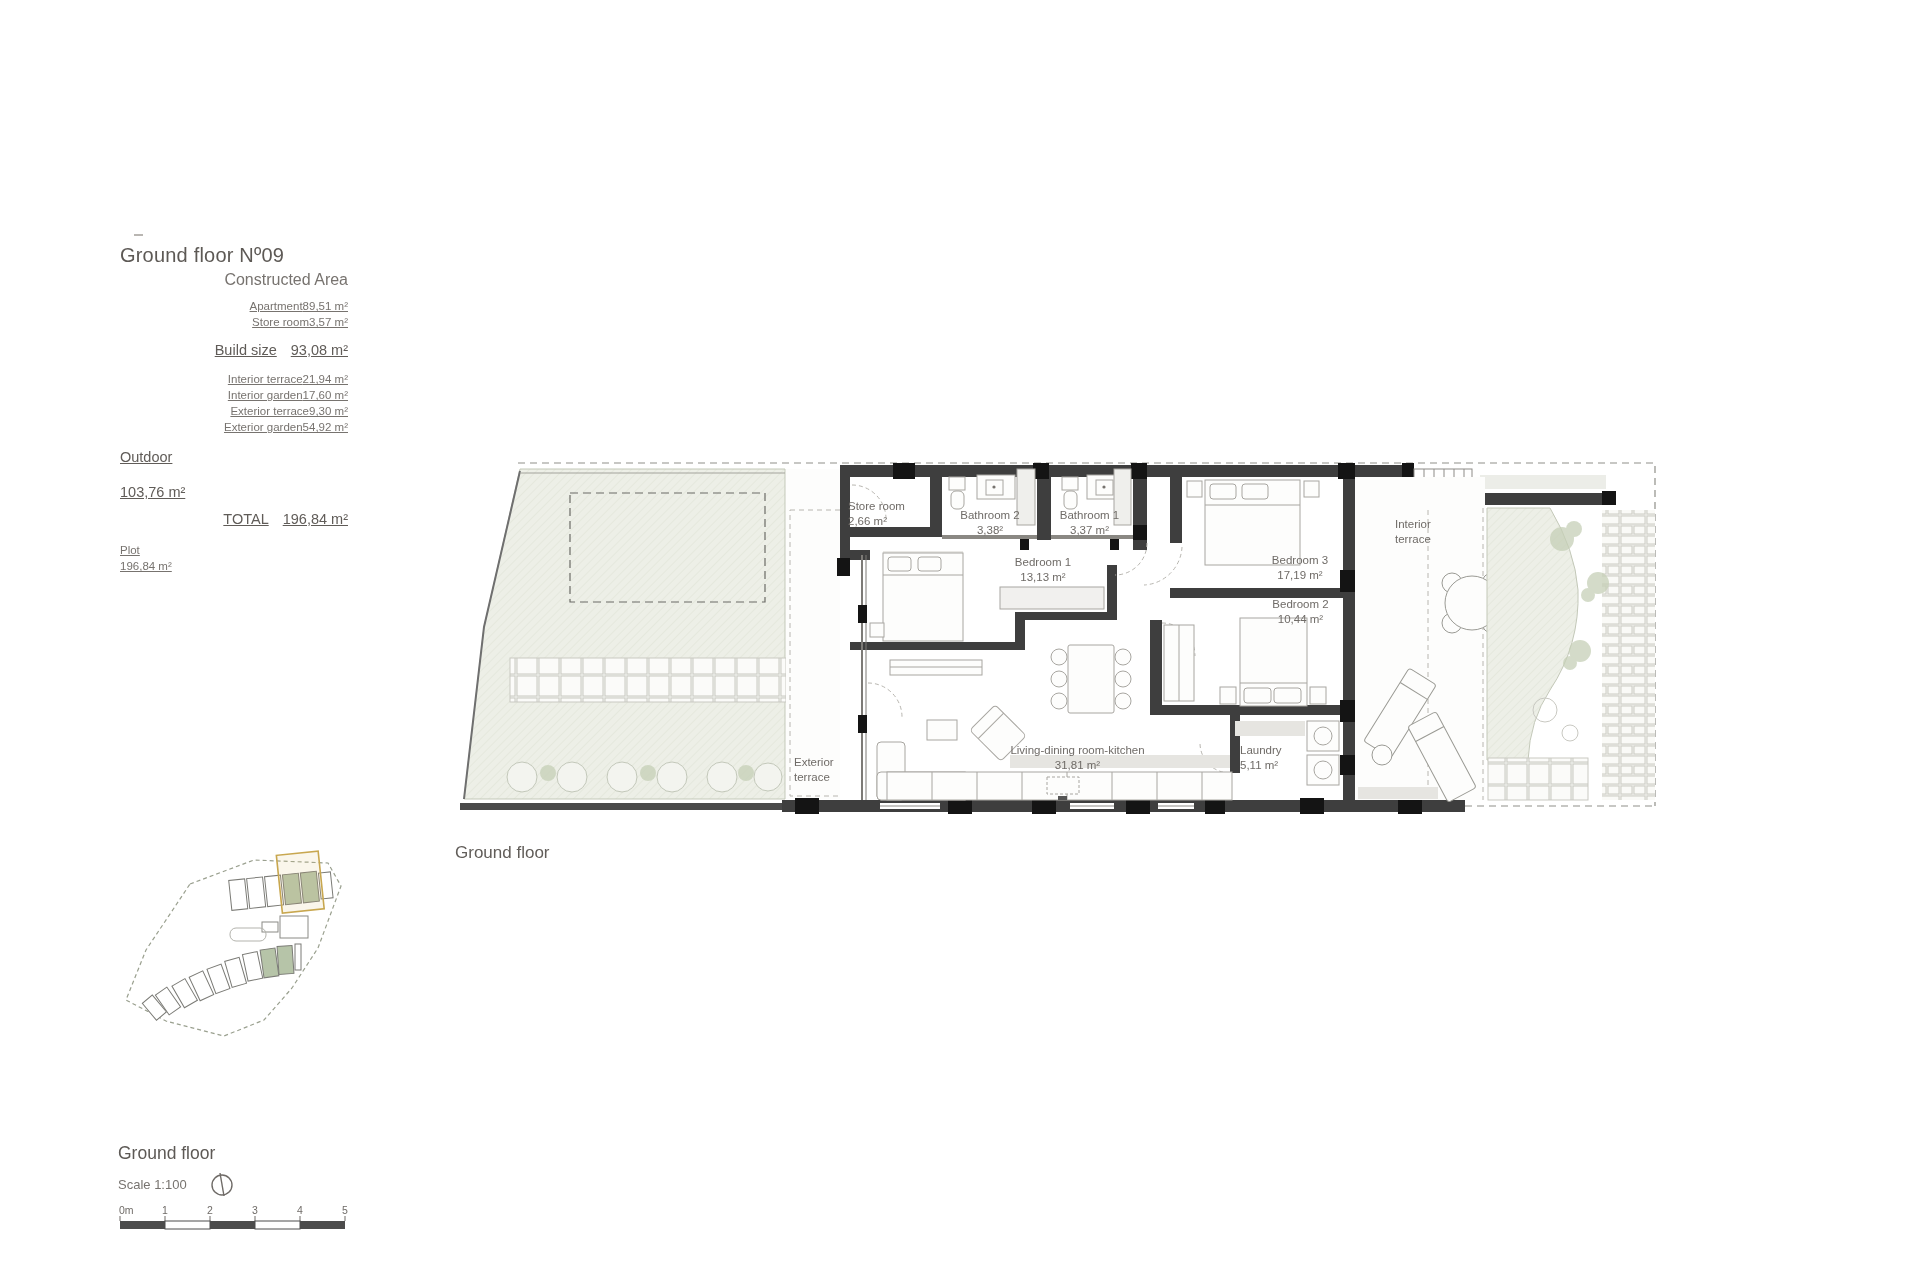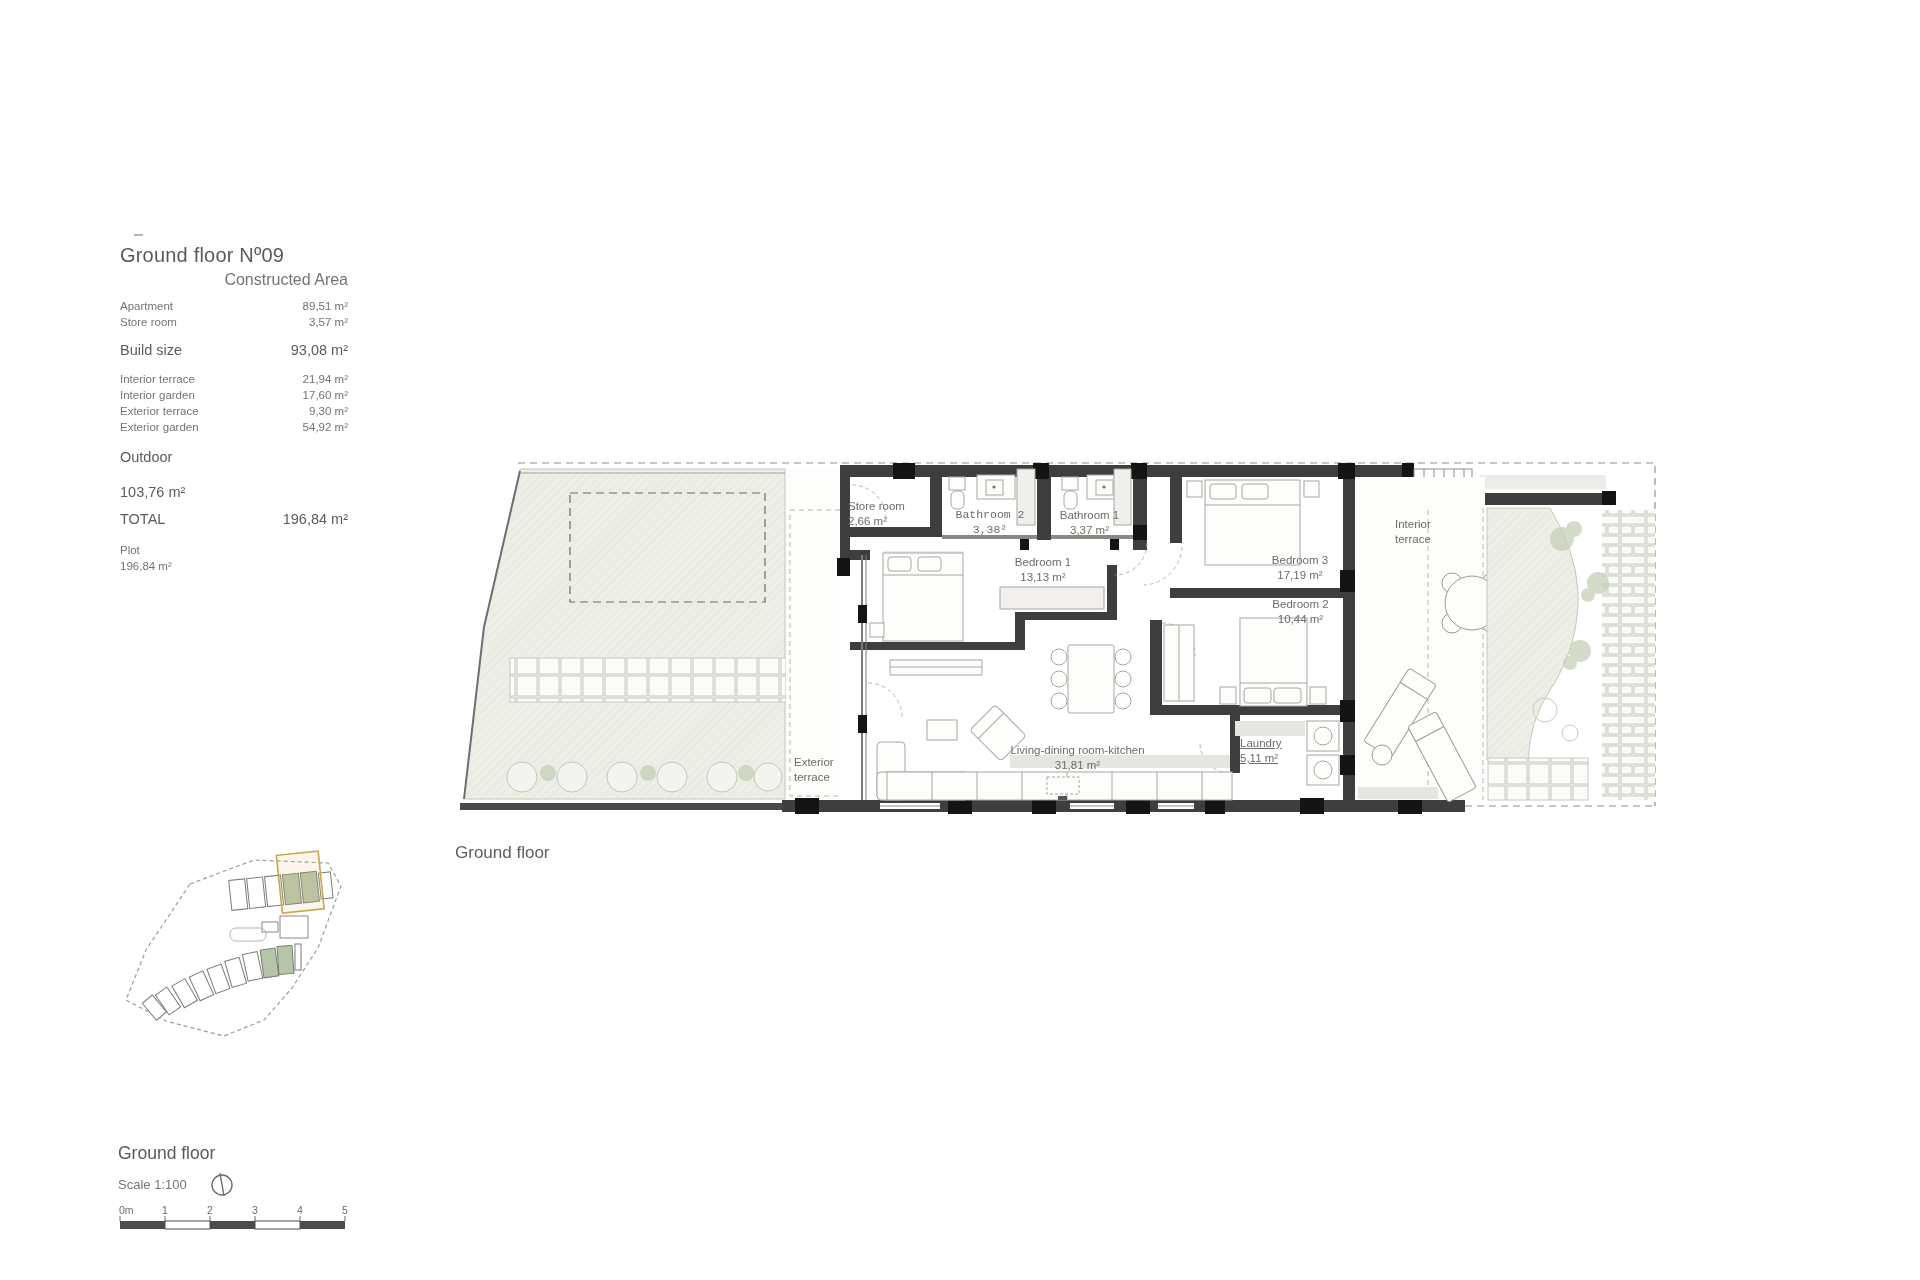--- a/index.html
+++ b/index.html
@@ -5,21 +5,21 @@
   html,body{margin:0;padding:0;background:#ffffff;}
   body{width:1920px;height:1280px;position:relative;overflow:hidden;
        font-family:"Liberation Sans",sans-serif;color:#6f6b67;}
   .abs{position:absolute;}
 
   
   .info-panel{left:120px;top:234px;width:228px;}
   .ip-tick{width:9px;height:2px;background:#b9b6b2;margin-left:14px;margin-bottom:8px;}
   .ip-title{font-size:20px;color:#5d5955;margin-bottom:4px;letter-spacing:.2px;}
   .ip-header{font-size:16px;text-align:right;margin-bottom:9px;color:#77736f;}
-  .ip-row{display:flex;justify-content:space-between;font-size:11.5px;line-height:16px;color:#77736f;}
+  .ip-row{display:flex;justify-content:flex-end;font-size:11.5px;line-height:16px;color:#77736f;text-decoration:underline;}
   .ip-row.big{font-size:14.5px;line-height:21px;color:#605c58;gap:14px;}
   .mt10{margin-top:10px;}
   .mt12{margin-top:12px;flex-direction:column;}
   .mt6{margin-top:6px;}
 
   
   .plan-wrap{left:450px;top:455px;width:1212px;height:370px;}
   .room-label{position:absolute;font-size:11.5px;line-height:1.28;color:#6f6b67;}
   .room-label .area{display:block;}
   .tc{text-align:center;}
@@ -348,21 +348,21 @@
           <circle cx="1120" cy="278" r="8"></circle>
     </g>
   </g>
 </svg>
 
   
   <div class="room-label" style="left:398px;top:44px;width:95px;">
     <span>Store room</span>
     <span class="area">2,66 m²</span>
   </div>
-  <div class="room-label tc" style="left:490px;top:53px;width:100px;font-family:Liberation Mono, monospace;">
+  <div class="room-label tc" style="left:490px;top:53px;width:100px;">
     <span>Bathroom 2</span>
     <span class="area">3,38²</span>
   </div>
   <div class="room-label tc" style="left:592px;top:53px;width:95px;">
     <span>Bathroom 1</span>
     <span class="area">3,37 m²</span>
   </div>
   <div class="room-label tc" style="left:538px;top:100px;width:110px;">
     <span>Bedroom 1</span>
     <span class="area">13,13 m²</span>
@@ -378,21 +378,21 @@
   <div class="room-label" style="left:945px;top:62px;width:66px;">
     <span>Interior terrace</span>
   </div>
   <div class="room-label" style="left:344px;top:300px;width:62px;">
     <span>Exterior terrace</span>
   </div>
   <div class="room-label tc" style="left:535px;top:288px;width:185px;">
     <span>Living-dining room-kitchen</span>
     <span class="area">31,81 m²</span>
   </div>
-  <div class="room-label" style="left:790px;top:281px;width:80px;text-decoration:underline;">
+  <div class="room-label" style="left:790px;top:288px;width:80px;">
     <span>Laundry</span>
     <span class="area">5,11 m²</span>
   </div>
 </div>
 
 <div class="abs plan-caption">Ground floor</div>
 
 <div class="abs minimap">
 <svg width="245" height="200" viewBox="0 0 245 200">
   <path d="M78,34 L142,10 L216,13 L229,36 L206,98 L180,138 L152,170 L112,186 L54,171 L14,150 L34,100 Z" fill="none" stroke="#9aa08f" stroke-width="1.2" stroke-dasharray="4 3"></path>

